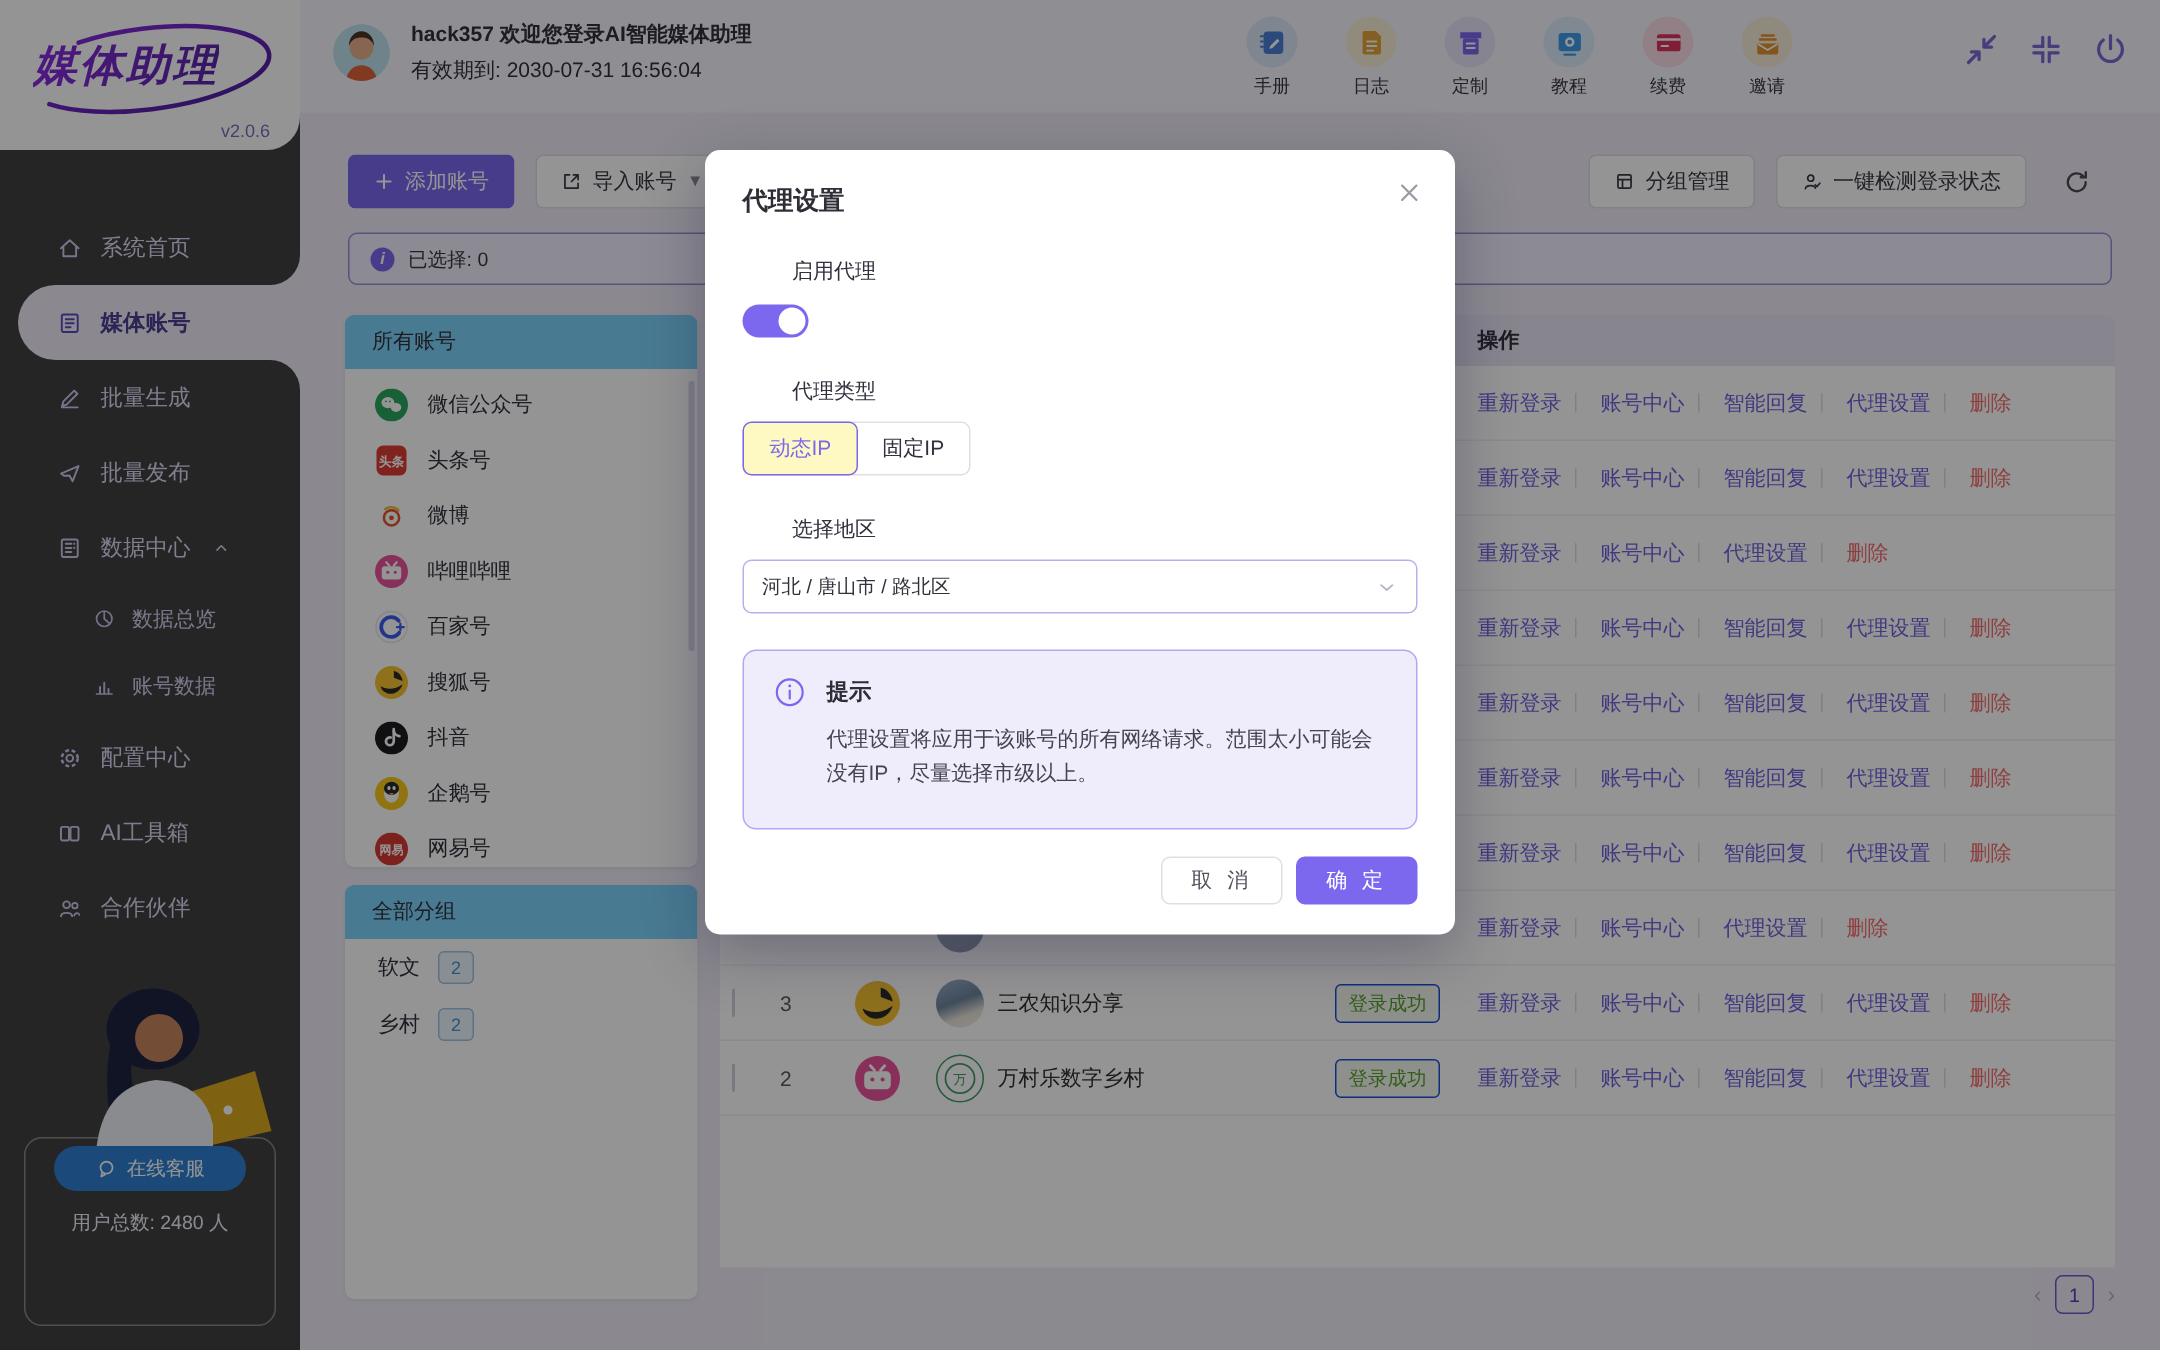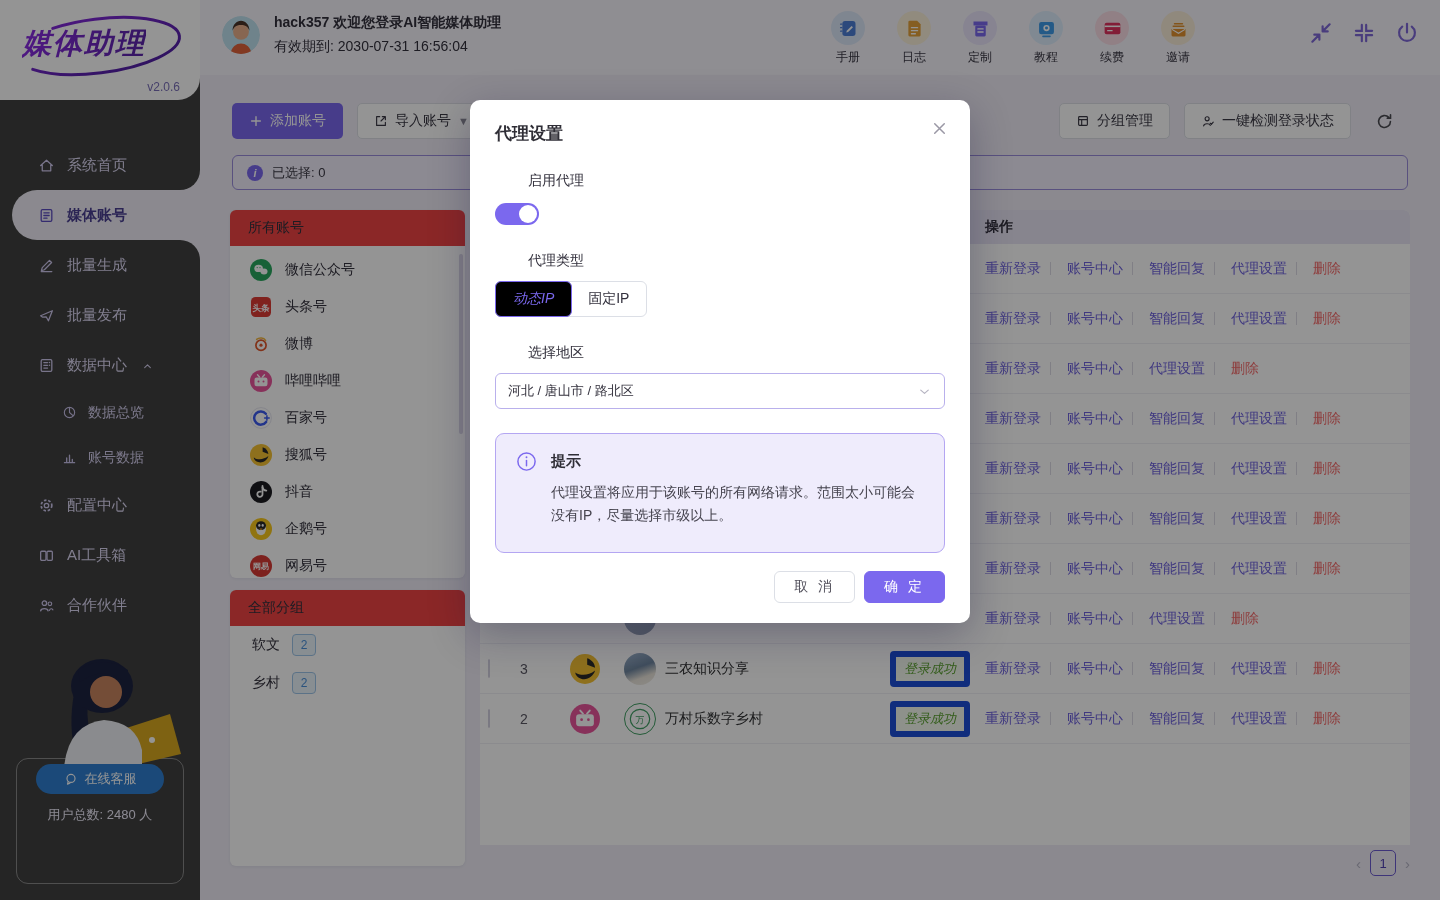--- a/index.html
+++ b/index.html
@@ -56,21 +56,21 @@
   .toolbar-right{position:absolute;right:46px;top:103px;display:flex;gap:14px;align-items:center;}
   .refresh-ic{width:19px;height:19px;color:#4a4a52;margin-left:10px;cursor:pointer;}
   .refresh-ic svg{width:100%;height:100%;}
   
   .selection-bar{position:absolute;left:32px;right:32px;top:155px;height:33px;border:1px solid #9a8cdb;background:#f1eefb;border-radius:6px;
     display:flex;align-items:center;padding:0 14px;gap:9px;}
   .info-dot{width:16px;height:16px;border-radius:50%;background:#7b68ee;color:#fff;font-size:11px;font-weight:bold;display:flex;align-items:center;justify-content:center;font-style:italic;}
   .selection-bar .txt{font-size:13px;color:#3a3844;}
   
   .panel{position:absolute;left:30px;width:235px;background:#fff;border-radius:6px;overflow:hidden;box-shadow:0 1px 3px rgba(60,50,110,.08);}
-  .panel-hd{height:36px;background:#ef4444;display:flex;align-items:center;padding:0 18px;font-size:14px;color:#33313d;}
+  .panel-hd{height:36px;background:#7dd3fc;display:flex;align-items:center;padding:0 18px;font-size:14px;color:#33313d;}
   .accounts-panel{top:210px;height:368px;}
   .groups-panel{top:590px;height:276px;}
   .plist{padding-top:5px;}
   .p-item{display:flex;align-items:center;height:37px;padding-left:20px;gap:13px;cursor:pointer;}
   .p-item .pic{width:22px;height:22px;border-radius:50%;flex:none;display:flex;}
   .p-item .pic svg{width:100%;height:100%;}
   .p-item .plabel{font-size:14px;color:#33313d;}
   .scroll-thumb{position:absolute;right:2px;top:44px;width:4px;height:180px;border-radius:2px;background:#dcd9e8;}
   .g-item{display:flex;align-items:center;height:38px;padding-left:22px;gap:12px;cursor:pointer;}
   .g-item .gname{font-size:14px;color:#33313d;}
@@ -87,42 +87,42 @@
   .pcell{display:flex;justify-content:center;}
   .pcell .pic{width:30px;height:30px;border-radius:50%;display:flex;}
   .pcell .pic svg{width:100%;height:100%;}
   .avcell{display:flex;justify-content:center;}
   .avatar{width:32px;height:32px;border-radius:50%;flex:none;}
   .avatar-photo{background:linear-gradient(160deg,#9fb6cc 0%,#6f86a0 45%,#e8e3da 72%,#f2efe8 100%);}
   .avatar-green{background:#fff;border:1px solid #3f9e62;box-sizing:border-box;display:flex;align-items:center;justify-content:center;}
   .avatar-green svg{width:26px;height:26px;}
   .avatar-placeholder{background:linear-gradient(160deg,#aeb9c8,#8e9bad);}
   .namecell{font-size:14px;color:#303133;}
-  .statuscell .badge{display:inline-block;padding:3px 8px;border:6px solid #1d4ed8;color:#58a02e;background:#f5faf0;border-radius:4px;font-size:13px;font-style:italic;}
+  .statuscell .badge{display:inline-block;padding:3px 8px;border:1px solid #1d4ed8;color:#58a02e;background:#f5faf0;border-radius:4px;font-size:13px;}
   .actions{display:flex;align-items:center;}
   .action-link{width:57px;font-size:14px;color:#6f63dd;cursor:pointer;white-space:nowrap;}
   .action-link.danger{color:#f56c6c;width:30px;}
   .adiv{width:1px;height:13px;background:#dddbe6;margin:0 16px 0 8px;}
   .pagination{position:absolute;right:30px;top:850px;display:flex;align-items:center;gap:9px;color:#b5b3c5;}
   .pg-arrow{font-size:15px;cursor:pointer;line-height:1;}
   .pg-num{width:24px;height:24px;border:1px solid #6c5ad0;border-radius:5px;color:#4f41b2;font-size:13px;
     display:flex;align-items:center;justify-content:center;cursor:pointer;background:transparent;}
   
   .overlay{position:absolute;inset:0;background:rgba(0,0,0,.42);z-index:50;}
   .modal{position:absolute;left:470px;top:100px;width:500px;height:523px;background:#fff;border-radius:10px;z-index:60;
     box-shadow:0 12px 40px rgba(20,15,60,.3);box-sizing:border-box;padding:22px 25px;}
   .modal-title{font-size:17px;font-weight:bold;color:#2f2e36;}
   .modal-close{position:absolute;right:22px;top:20px;width:17px;height:17px;color:#9a98a5;cursor:pointer;}
   .modal-close svg{width:100%;height:100%;}
   .flabel{font-size:14px;color:#33313d;margin-top:27px;margin-left:33px;}
   .toggle{margin-top:13px;width:44px;height:22px;border-radius:11px;background:#7b68ee;position:relative;cursor:pointer;}
   .toggle .knob{position:absolute;right:2px;top:2px;width:18px;height:18px;border-radius:50%;background:#fff;}
   .segmented{margin-top:11px;display:inline-flex;border:1px solid #dcdfe6;border-radius:6px;}
   .seg{padding:8px 17px;font-size:14px;color:#33313d;cursor:pointer;}
-  .seg.selected{border:1px solid #7b68ee;border-radius:6px;margin:-1px;color:#7b68ee;background:#000000;font-style:italic;}
+  .seg.selected{border:1px solid #7b68ee;border-radius:6px;margin:-1px;color:#7b68ee;background:#fef9c3;}
   .select{margin-top:11px;height:34px;border:1px solid #b9b0ec;border-radius:6px;display:flex;align-items:center;
     padding:0 12px;font-size:13px;color:#33313d;cursor:pointer;justify-content:space-between;}
   .select .cd{width:15px;height:15px;color:#b6b4c2;display:inline-flex;}
   .select .cd svg{width:100%;height:100%;}
   .tipbox{margin-top:24px;background:#efecfc;border:1px solid #b4a6f2;border-radius:9px;padding:17px 20px;box-sizing:border-box;height:120px;}
   .tip-head{display:flex;align-items:center;gap:14px;}
   .tip-head .icon{width:21px;height:21px;color:#7b68ee;display:inline-flex;}
   .tip-head .icon svg{width:100%;height:100%;}
   .tip-title{font-size:15px;color:#2f2e36;font-weight:600;}
   .tip-body{margin:9px 0 0 35px;font-size:14px;color:#45434e;line-height:1.65;}

